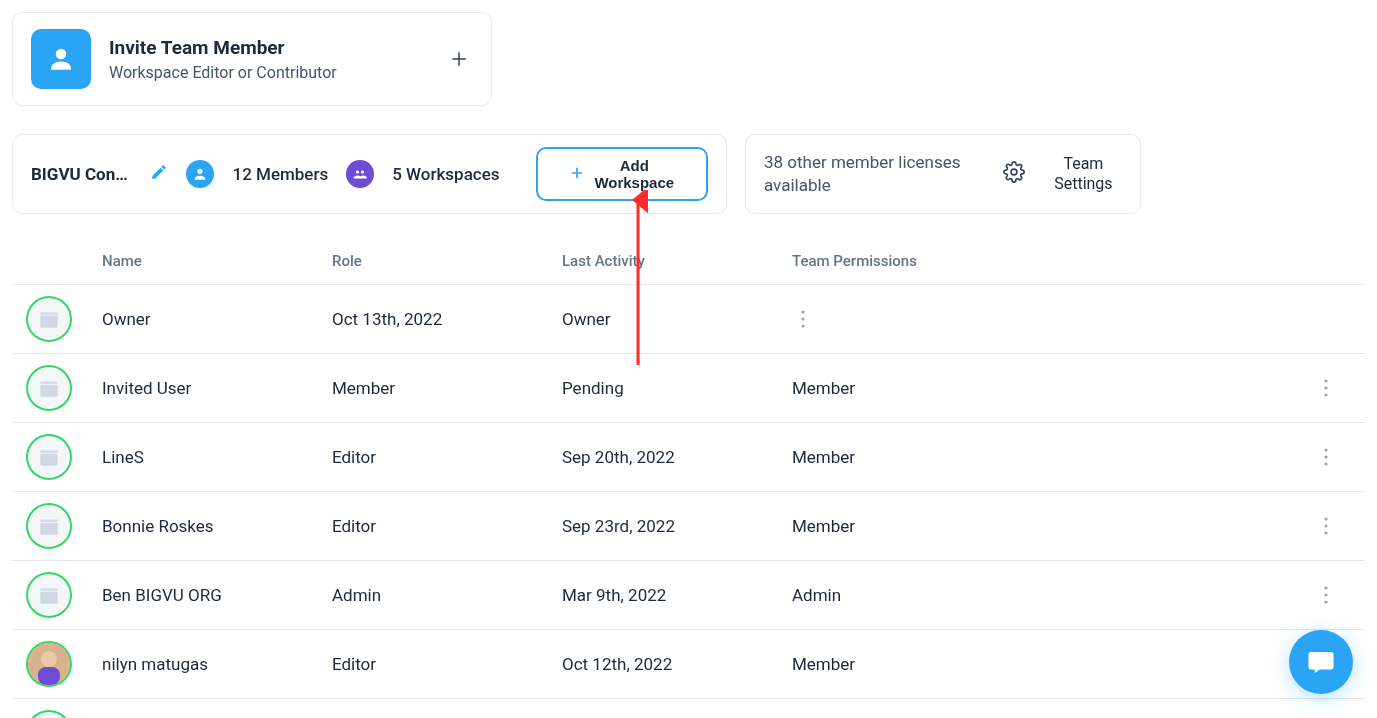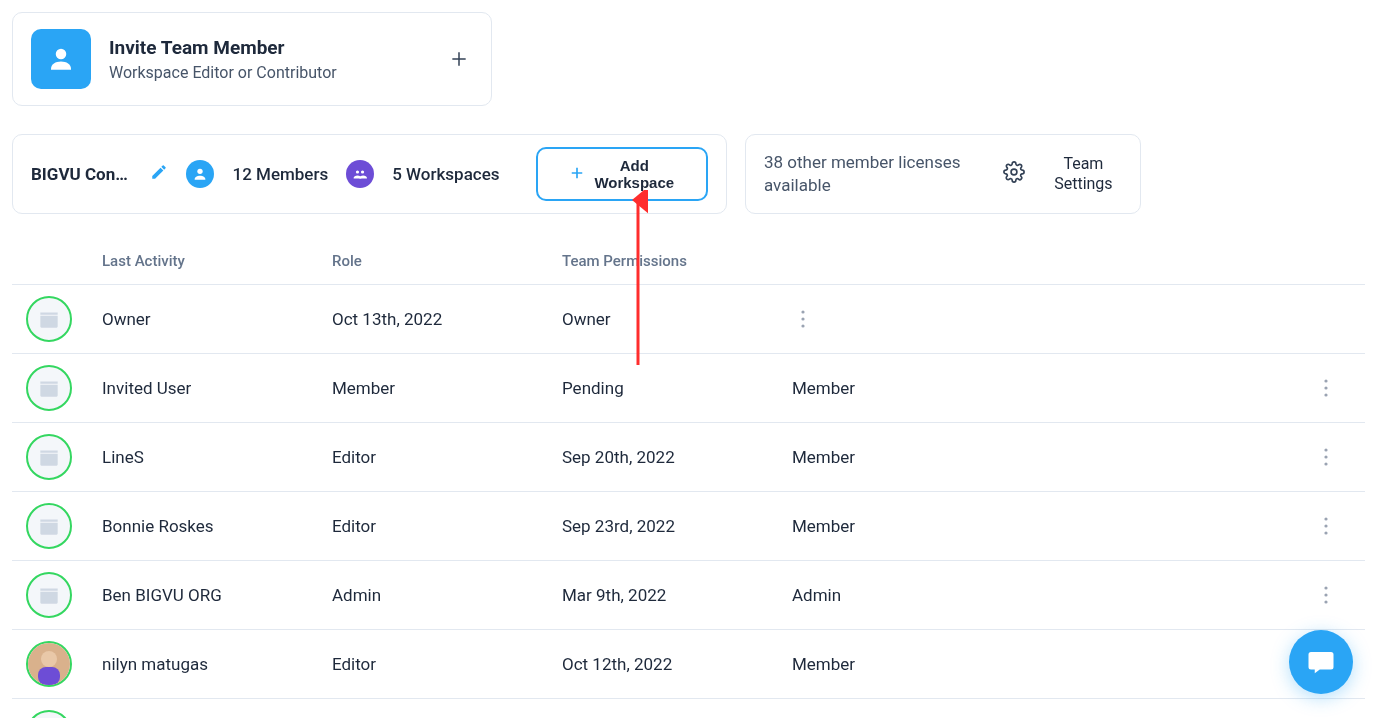--- a/index.html
+++ b/index.html
@@ -221,22 +221,23 @@
         <path d="M0,6 L5,0 L10,6 Z" fill="#ff2d2d"></path>
       </marker>
     </defs>
   <line x1="10" y1="175" x2="10" y2="10" stroke="#ff2d2d" stroke-width="3" marker-end="url(#ah)"></line>
 </svg>
 
 
 <div class="table-wrap">
   <div class="table-header">
     <div></div>
+    <div>Name</div>
+    <div>Role</div>
     <div>Last Activity</div>
-    <div>Role</div>
     <div>Team Permissions</div>
     <div></div>
   </div>
   <div id="rows">
       <div class="table-row">
     <div class="avatar-cell">
       <div class="avatar">
             <svg width="26" height="26" viewBox="0 0 24 24" fill="#cfd8e3">
               <path d="M4 6h16v2H4zM4 9h16v10a1 1 0 0 1-1 1H5a1 1 0 0 1-1-1V9z"></path>
               <path fill="#f4f7fa" d="M6 6l2 3M10 6l2 3M14 6l2 3"></path>

